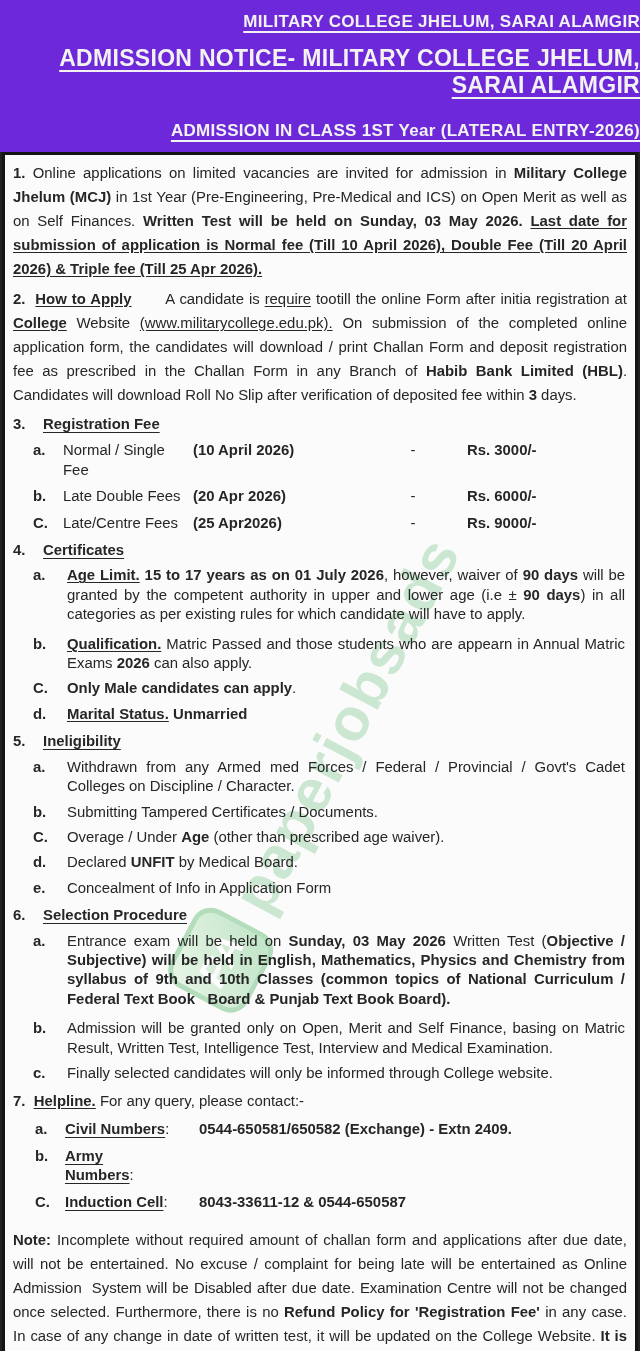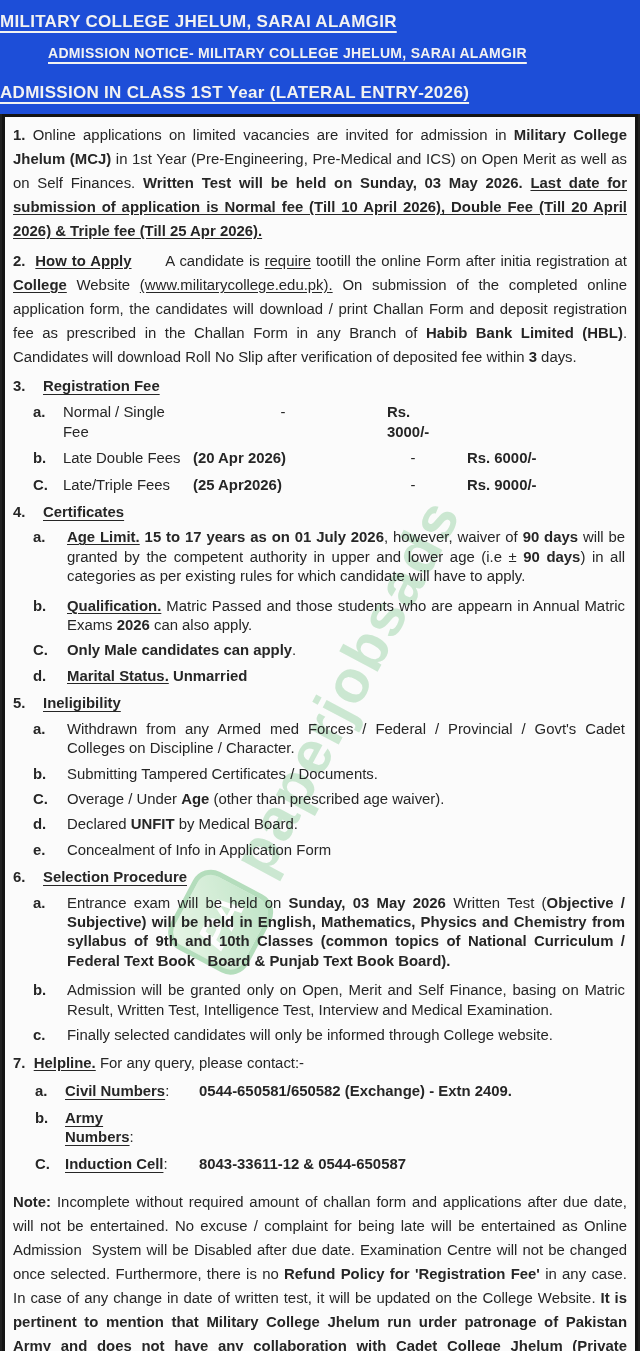--- a/index.html
+++ b/index.html
@@ -1,22 +1,22 @@
 <!DOCTYPE html>
 <html><head>
 <meta charset="utf-8">
 <style>
   html,body{margin:0;padding:0;background:#212121;}
   body{width:640px;font-family:"Liberation Sans","DejaVu Sans",sans-serif;color:#262626;}
   .page{width:640px;background:#212121;}
   
-  .hdr{background:#1d4ed8;padding:9px 0 11px;text-align:left;}
+  .hdr{background:#6d28d9;padding:9px 0 11px;text-align:right;}
   .hline{color:#f2f2f2;font-weight:700;text-decoration:underline;text-underline-offset:4px;text-decoration-thickness:2px;letter-spacing:.3px;}
   .h1{font-size:17px;margin-top:3px;}
-  .h2{font-size:14px;margin-top:13px;margin-left:48px;}
+  .h2{font-size:23px;margin-top:13px;margin-left:48px;}
   .h3{font-size:17px;margin-top:22px;}
   
   .body-wrap{padding:0 2px;}
   .body-box{position:relative;background:#fbfbfb;border:3px solid #141414;padding:6px 8px 10px;overflow:hidden;}
   .blocks{position:relative;z-index:1;}
   .b{font-weight:700;}
   .u{text-decoration:underline;text-underline-offset:2px;}
   .para{text-align:justify;font-size:14.9px;line-height:24px;margin-top:6px;}
   .para:first-child{margin-top:0;}
   .note{margin-top:16px;}
@@ -58,33 +58,34 @@
       <div class="blocks">
           <div class="para"><span class="b">1.</span><span> Online applications on limited vacancies are invited for admission in </span><span class="b">Military College Jhelum (MCJ)</span><span> in 1st Year (Pre-Engineering, Pre-Medical and ICS) on Open Merit as well as on Self Finances. </span><span class="b">Written Test will be held on Sunday, 03 May 2026. </span><span class="b u">Last date for submission of application is Normal fee (Till 10 April 2026), Double Fee (Till 20 April 2026) &amp; Triple fee (Till 25 Apr 2026).</span></div>
           <div class="para"><span class="b">2.</span><span>&nbsp;&nbsp;</span><span class="b u">How to Apply</span><span>&nbsp;&nbsp;&nbsp;&nbsp;&nbsp;&nbsp; A candidate is </span><span class="u">require</span><span> tootill the online Form after initia registration at </span><span class="b u">College</span><span> Website </span><span class="u">(www.militarycollege.edu.pk).</span><span> On submission of the completed online application form, the candidates will download / print Challan Form and deposit registration fee as prescribed in the Challan Form in any Branch of </span><span class="b">Habib Bank Limited (HBL)</span><span>. Candidates will download Roll No Slip after verification of deposited fee within </span><span class="b">3</span><span> days.</span></div>
           <div class="sec">
             <span class="num">3.</span>
             <span class="title"><span>Registration Fee</span></span>
           </div>
           <div class="fee">
             <span class="f-letter letter">a.</span>
             <span class="f-name">Normal / Single Fee</span>
+            <span class="f-date">(10 April 2026)</span>
             <span class="f-dash">-</span>
             <span class="f-amount">Rs. 3000/-</span>
           </div>
           <div class="fee">
             <span class="f-letter letter">b.</span>
             <span class="f-name">Late Double Fees</span>
             <span class="f-date">(20 Apr 2026)</span>
             <span class="f-dash">-</span>
             <span class="f-amount">Rs. 6000/-</span>
           </div>
           <div class="fee">
             <span class="f-letter letter">C.</span>
-            <span class="f-name">Late/Triple Fees</span>
+            <span class="f-name">Late/Centre Fees</span>
             <span class="f-date">(25 Apr2026)</span>
             <span class="f-dash">-</span>
             <span class="f-amount">Rs. 9000/-</span>
           </div>
           <div class="sec">
             <span class="num">4.</span>
             <span class="title"><span>Certificates</span></span>
           </div>
           <div class="item">
             <span class="letter">a.</span>

